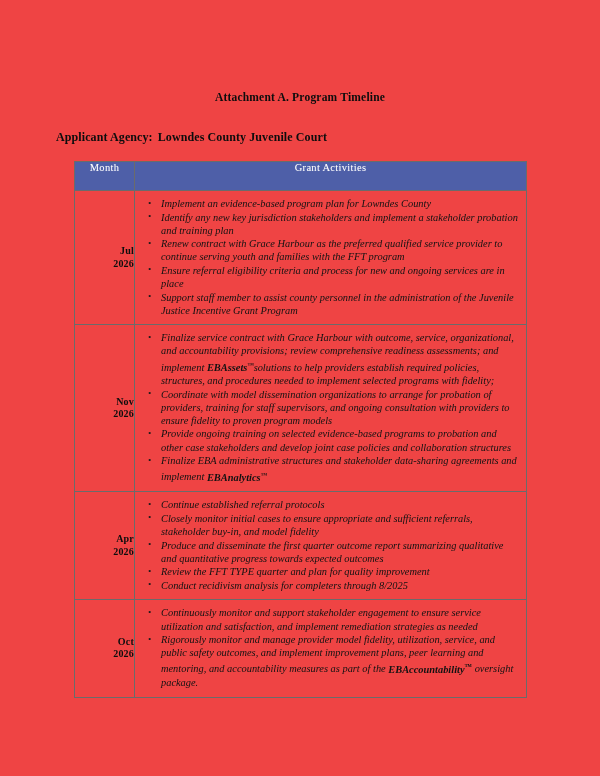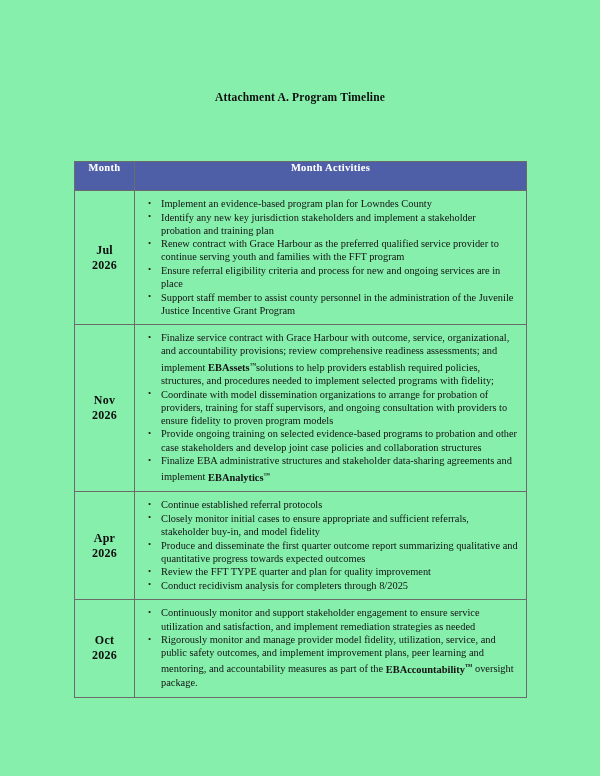--- a/index.html
+++ b/index.html
@@ -14,21 +14,21 @@
     font-family: "Liberation Serif", "DejaVu Serif", serif;
     color: #111111;
     overflow: hidden;
     position: relative;
   }
 
   
   .page {
     position: absolute;
     inset: 0;
-    background: #86efac;
+    background: #ef4444;
   }
 
   .doc-title {
     position: absolute;
     top: 91px;
     left: 0;
     width: 600px;
     text-align: center;
     font-size: 11.5px;
     font-weight: bold;
@@ -62,42 +62,43 @@
     border: 1px solid #6b6b6b;
     vertical-align: top;
     padding: 0;
   }
 
   .col-month { width: 60px; }
 
   thead th {
     background: #4e5fa8;
     color: #ffffff;
-    font-weight: bold;
+    font-weight: normal;
     font-size: 10.5px;
     text-align: center;
     height: 28px;
     vertical-align: middle;
     letter-spacing: 0.3px;
     border-color: #3d4c8c;
     text-shadow: 0 0 1px rgba(255,255,255,0.25);
   }
 
   td.month-cell {
-    text-align: center;
+    text-align: right;
     vertical-align: middle;
     font-weight: bold;
-    font-size: 12px;
+    font-size: 10px;
     line-height: 1.25;
     color: #0d0d0d;
     letter-spacing: 0.2px;
   }
 
   td.activities-cell {
     padding: 6px 8px 7px 4px;
+    font-style: italic;
   }
 
   ul.activity-list {
     margin: 0;
     padding: 0 0 0 22px;
     list-style: none;
   }
   ul.activity-list li {
     position: relative;
     font-size: 10.4px;
@@ -129,30 +130,33 @@
   }
   b { font-weight: bold; }
 </style>
 </head>
 <body>
 
 <div class="page">
 
   <div class="doc-title">Attachment A. Program Timeline</div>
 
+  <div class="applicant-line">
+    <span class="label">Applicant Agency:</span><span>Lowndes County Juvenile Court</span>
+  </div>
 
   <table class="timeline-table">
     <colgroup>
       <col class="col-month">
       <col>
     </colgroup>
     <thead>
       <tr>
         <th>Month</th>
-        <th>Month Activities</th>
+        <th>Grant Activities</th>
       </tr>
     </thead>
     <tbody>
 
       <tr>
         <td class="month-cell">
           <div>Jul</div>
           <div>2026</div>
         </td>
         <td class="activities-cell">

